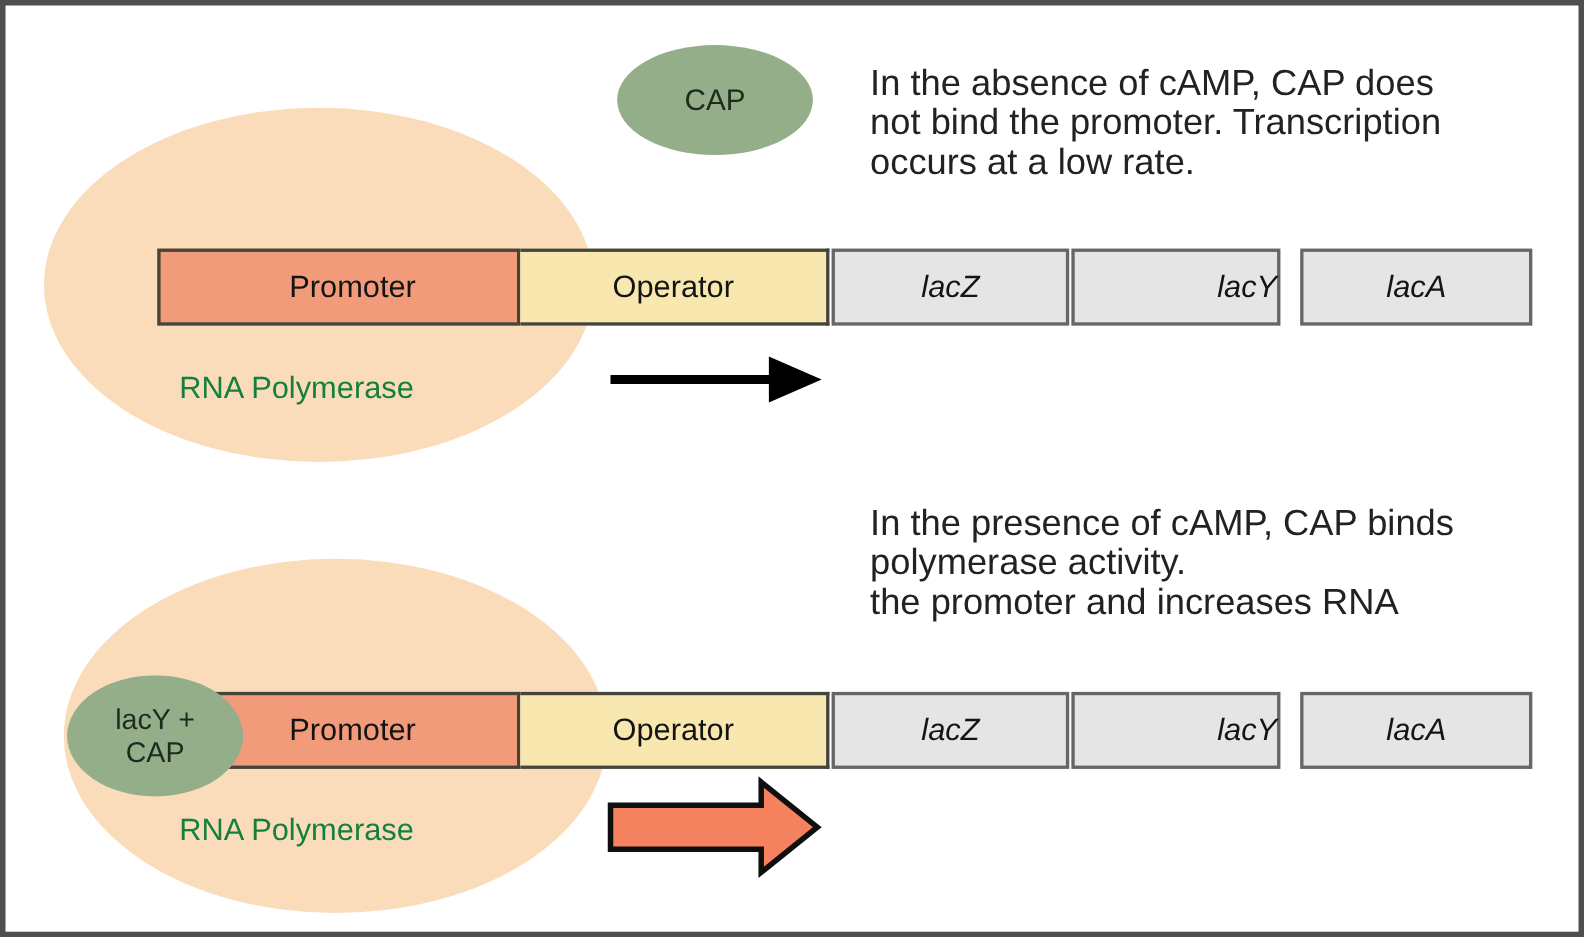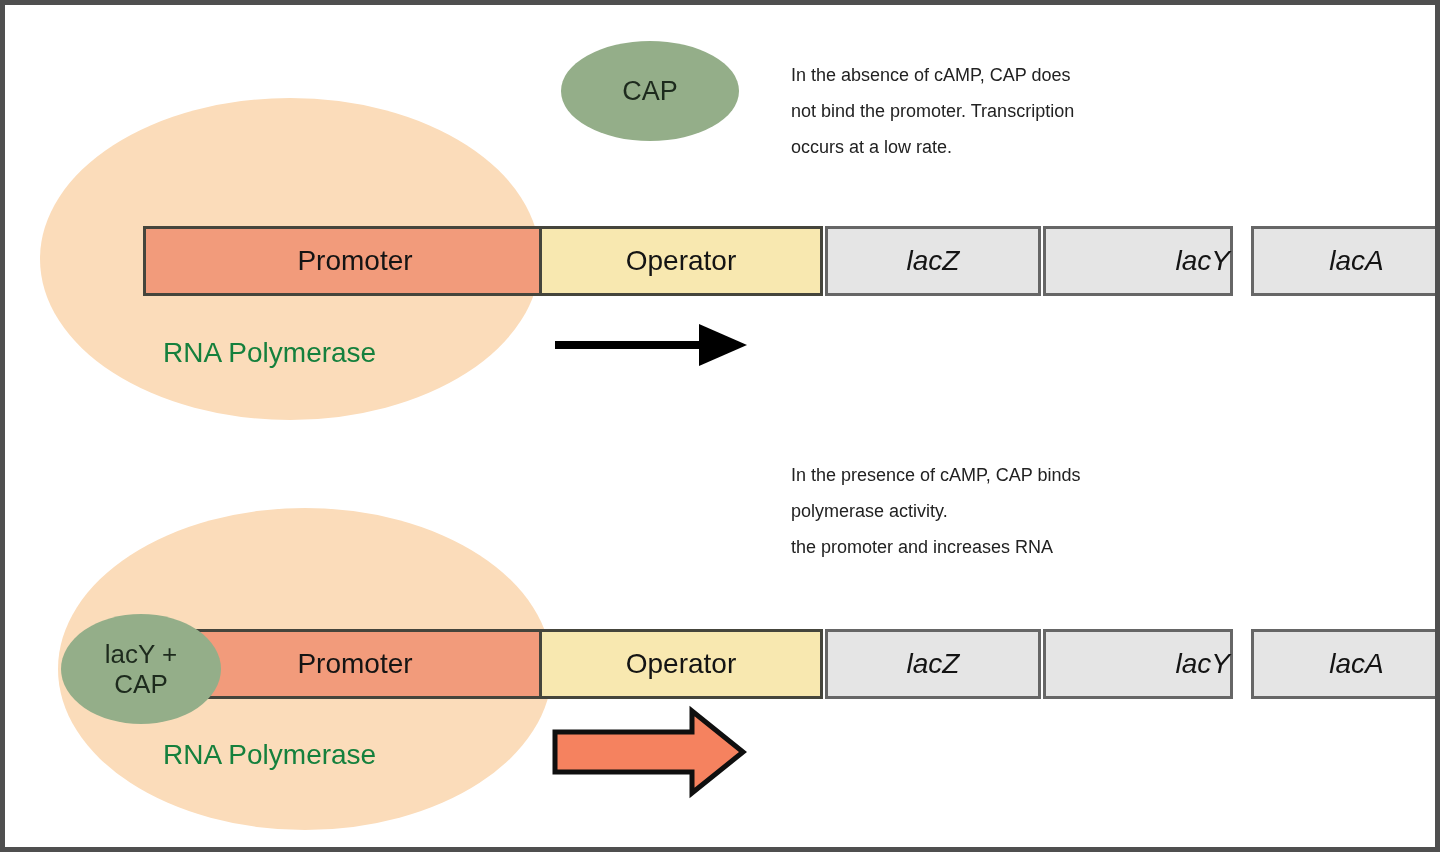--- a/index.html
+++ b/index.html
@@ -15,28 +15,28 @@
     background:#94ae89;border-radius:50%;z-index:3;
     display:flex;flex-direction:column;align-items:center;justify-content:center;
     color:#1d2a1d;font-size:27px;line-height:31px;text-align:center;
   }
   
   .operon-bar{display:flex;z-index:2;height:70px;}
   .seg{
     box-sizing:border-box;height:70px;display:flex;align-items:center;justify-content:center;
     font-size:28px;color:#141414;
   }
-  .seg-promoter{width:399px;background:#f29b7b;border:3px solid #45453c;padding-left:25px;}
+  .seg-promoter{width:330px;background:#f29b7b;border:3px solid #45453c;padding-left:25px;}
   .seg-operator{width:281px;background:#f8e8b0;border:3px solid #45453c;border-left:none;}
   .seg-gene{background:#e5e5e5;border:3px solid #666666;font-style:italic;}
   .seg-lacz{width:216px;margin-left:2px;}
   .seg-lacy{width:190px;margin-left:2px;justify-content:flex-end;}
   .seg-laca{width:211px;margin-left:18px;}
   
-  .caption{font-size:18px;line-height:36px;color:#222;z-index:2;}
+  .caption{font-size:33px;line-height:36px;color:#222;z-index:2;}
   .rnap-label{font-size:28px;color:#15803d;z-index:2;}
   .arrow{z-index:2;}
 </style>
 </head>
 <body>
 
 <div id="canvas">
 
   <div class="abs rnap-ellipse" style="left:35px;top:93px;width:500px;height:322px;"></div>
 

